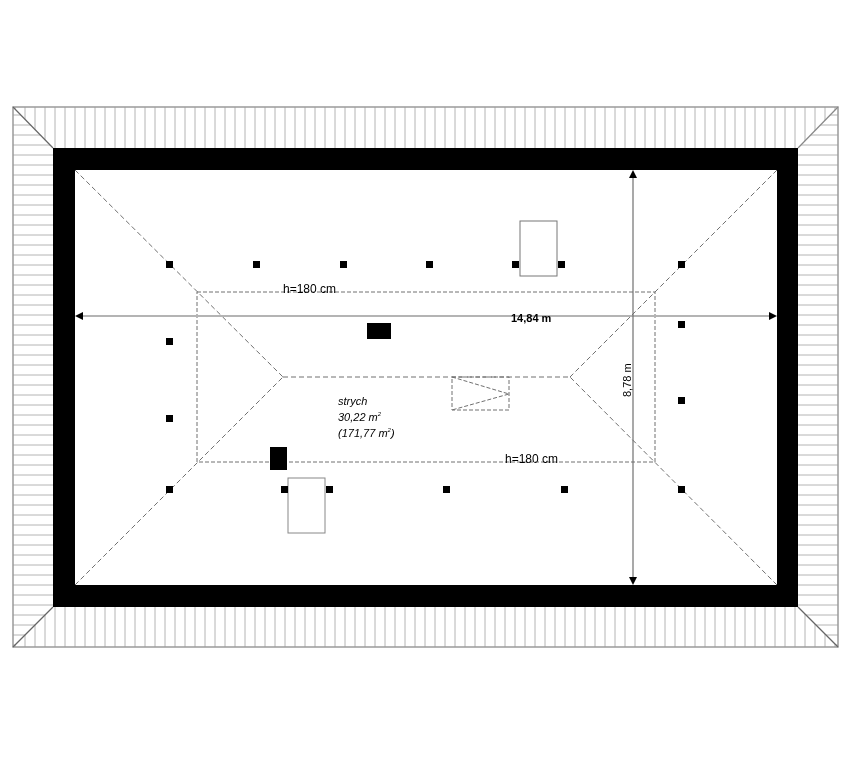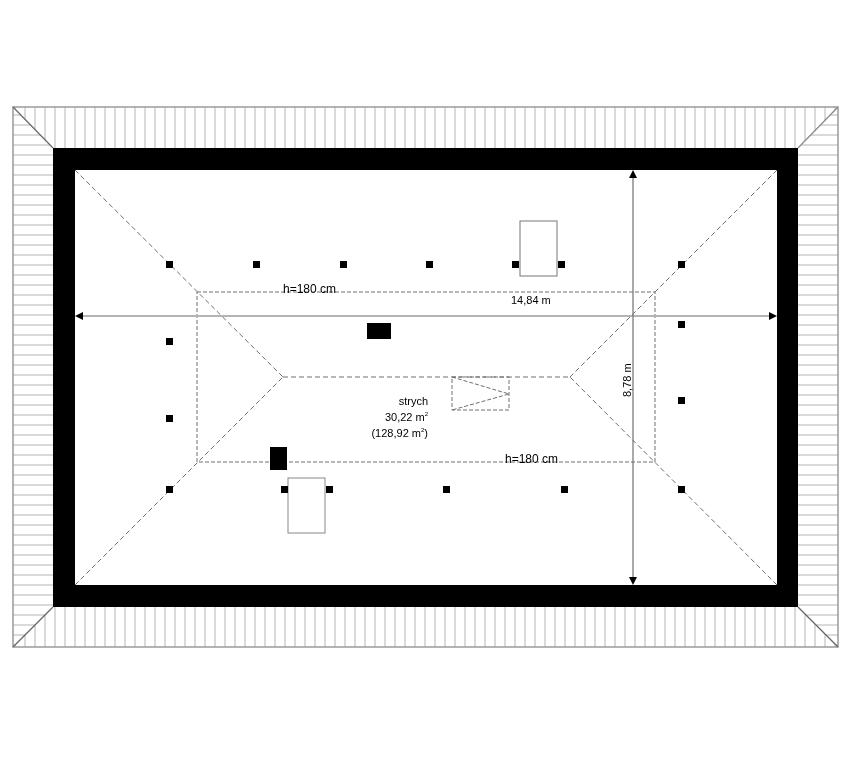--- a/index.html
+++ b/index.html
@@ -2,21 +2,21 @@
 <html><head>
   <meta charset="utf-8">
   <style>
     html, body { margin: 0; padding: 0; background: #ffffff; }
     body { width: 851px; height: 762px; position: relative; overflow: hidden;
            font-family: "Liberation Sans", sans-serif; }
     #plan { position: absolute; left: 0; top: 0; }
     .lbl { position: absolute; font-family: "Liberation Sans", sans-serif; color: #000; white-space: nowrap; }
     .small { font-size: 12px; }
     .mid { font-size: 11px; }
-    .room { text-align: right; font-size: 11px; line-height: 13px; }
+    .room { text-align: left; font-size: 11px; line-height: 13px; font-style: italic; }
     sup { font-size: 6px; vertical-align: 5px; }
     .vert { transform: rotate(-90deg); transform-origin: left top; }
   </style>
 </head>
 <body>
 
 <svg id="plan" width="851" height="762" viewBox="0 0 851 762" xmlns="http://www.w3.org/2000/svg">
   <defs>
     <pattern id="vhatch" width="10" height="10" patternUnits="userSpaceOnUse">
       <line x1="5" y1="0" x2="5" y2="10" stroke="#b4b4b4" stroke-width="1"></line>
@@ -88,20 +88,20 @@
   </g>
   <g>
     <line x1="633" y1="175" x2="633" y2="580" stroke="#707070" stroke-width="1.2"></line>
     <polygon points="633,170 629,178 637,178" fill="#000"></polygon>
     <polygon points="633,585 629,577 637,577" fill="#000"></polygon>
   </g>
 </svg>
 
 <div class="lbl small" style="left:283px; top:282px;">h=180 cm</div>
 <div class="lbl small" style="left:505px; top:452px;">h=180 cm</div>
-<div class="lbl mid" style="left:511px; top:294px;">14,84 m</div>
+<div class="lbl mid" style="left:511px; top:312px;font-weight:bold;">14,84 m</div>
 <div class="lbl mid vert" style="left:621px; top:397px;">8,78 m</div>
 
 <div class="lbl room" style="left:338px; top:395px; width:90px;">
   <div>strych</div>
   <div><span>30,22</span> <span>m</span><sup>2</sup></div>
-  <div><span>(128,92</span> <span>m</span><sup>2</sup><span>)</span></div>
+  <div><span>(171,77</span> <span>m</span><sup>2</sup><span>)</span></div>
 </div>
 
 </body></html>

